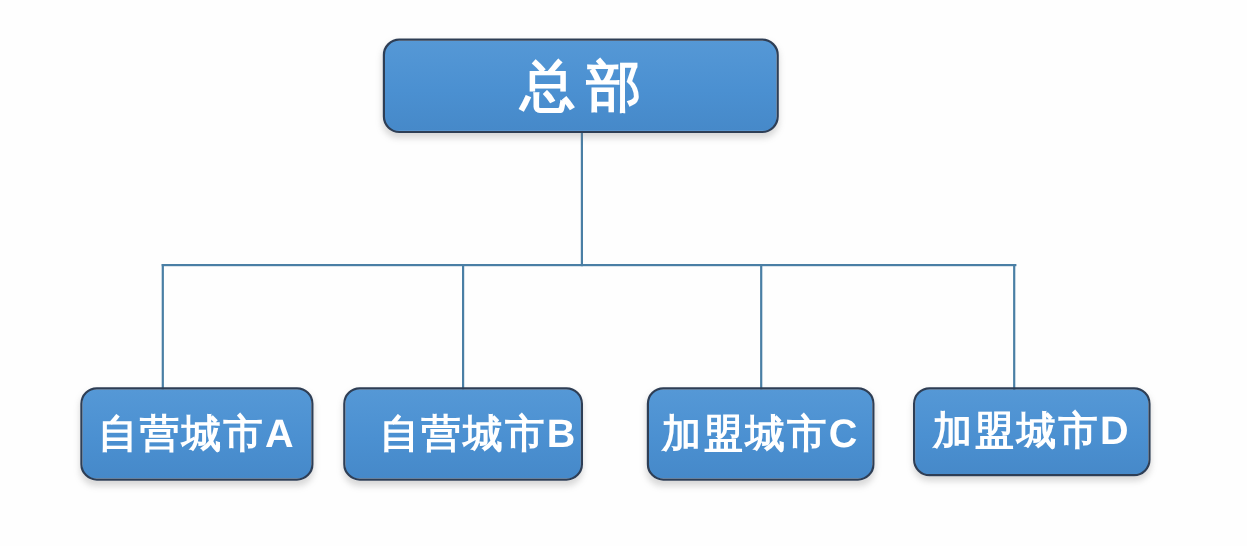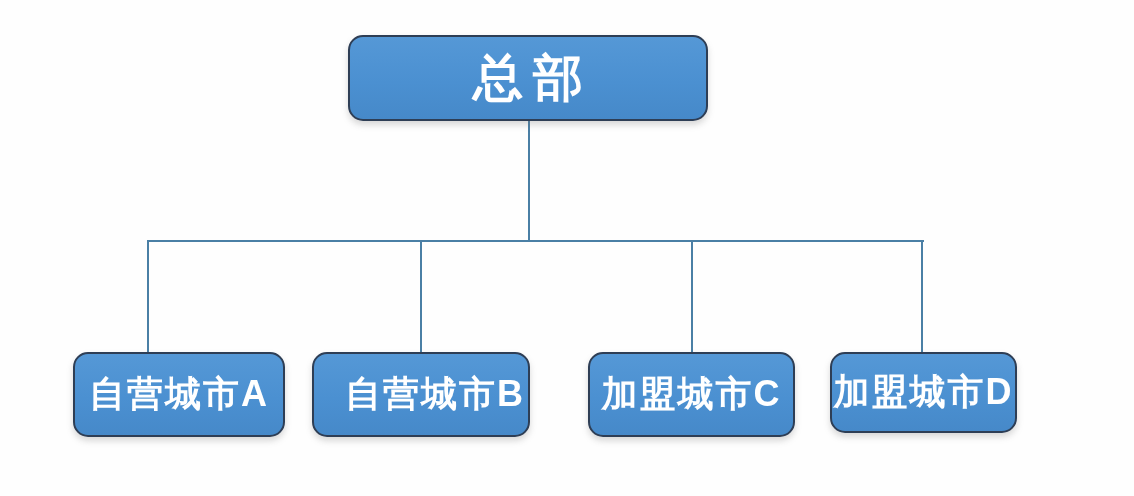--- a/index.html
+++ b/index.html
@@ -39,21 +39,21 @@
   }
   .node-child {
     top: 352px;
     height: 85px;
     font-size: 36px;
     letter-spacing: 2px;
   }
   .node-child-a { left: 45px;  width: 212px; margin-left: 28px; }
   .node-child-b { left: 312px; width: 218px; padding-left: 28px; }
   .node-child-c { left: 588px; width: 207px; }
-  .node-child-d { left: 830px; width: 187px; height: 81px; }
+  .node-child-d { left: 830px; width: 216px; height: 81px; }
   .connector {
     position: absolute;
     background: #4a7fa5;
     z-index: 1;
   }
   .conn-root-stem { left: 528px; top: 119px; width: 2px; height: 123px; }
   .conn-hbar      { left: 147px; top: 240px; width: 777px; height: 2px; }
   .conn-drop-a    { left: 147px; top: 240px; width: 2px; height: 114px; }
   .conn-drop-b    { left: 420px; top: 240px; width: 2px; height: 114px; }
   .conn-drop-c    { left: 691px; top: 240px; width: 2px; height: 114px; }

